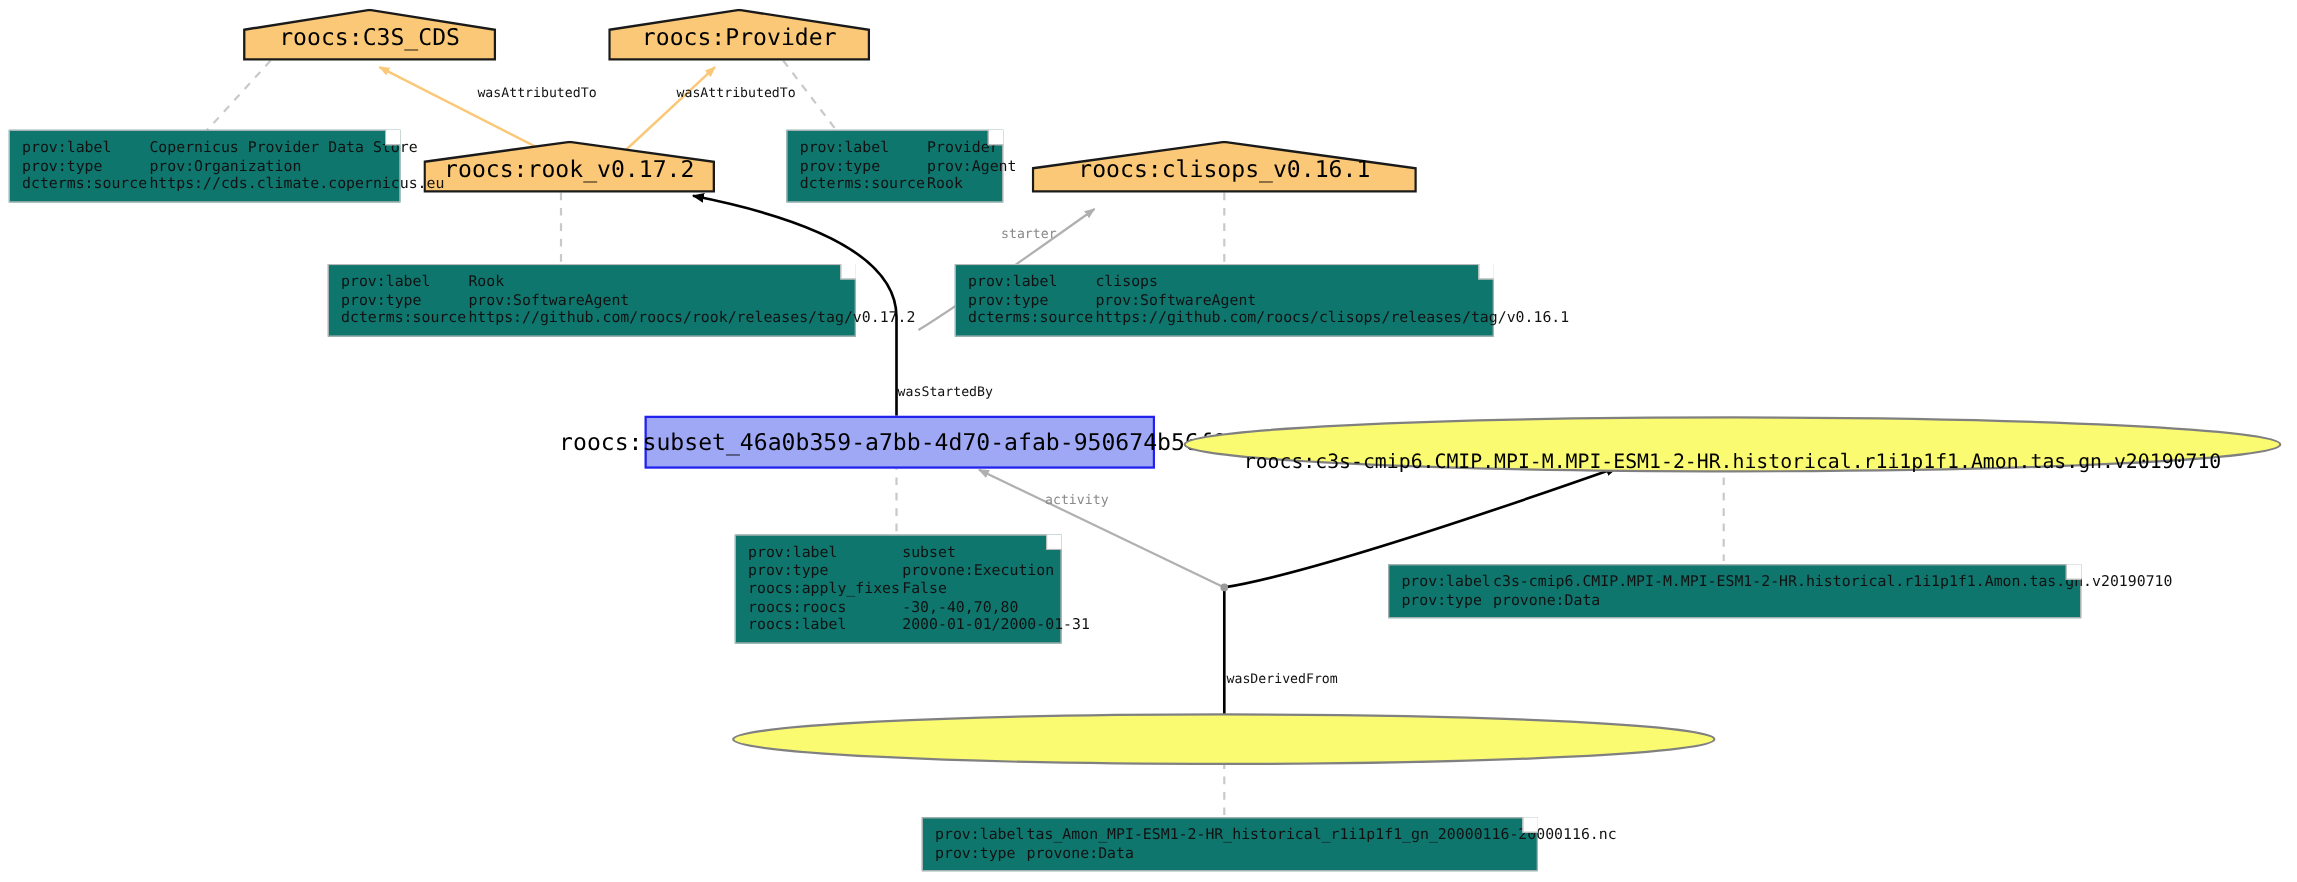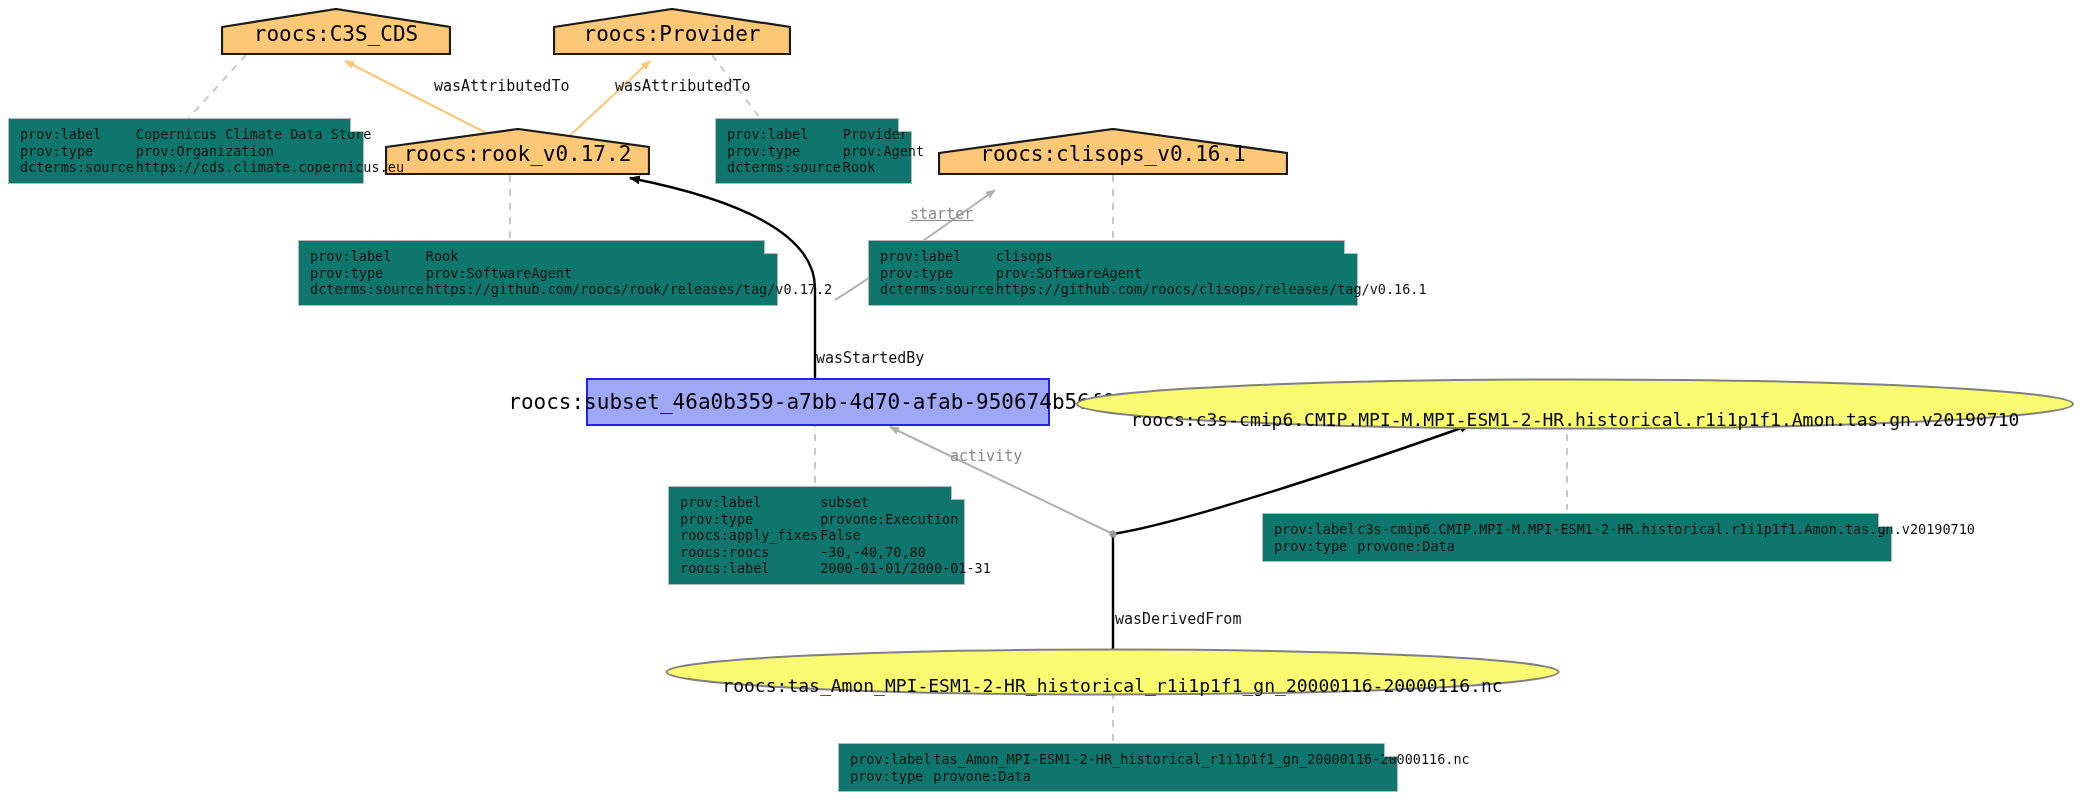--- a/index.html
+++ b/index.html
@@ -52,21 +52,21 @@
   .note table{border-collapse:collapse;}
   .note td{
     font-size:13.5px;line-height:16.5px;color:#111;
     white-space:nowrap;vertical-align:top;padding:0;
   }
   .note td.k{padding-right:0px;}
   .note td.v{padding-left:2px;}
 
   
   .elabel{
-    position:absolute;font-size:15px;color:#111;white-space:nowrap;
+    position:absolute;font-size:12px;color:#111;white-space:nowrap;
   }
   .elabel.gray{color:#8a8a8a;}
 </style>
 </head>
 <body>
 
 <div id="canvas">
 
   <svg class="edges" viewBox="0 0 2088 802" xmlns="http://www.w3.org/2000/svg">
     <defs>
@@ -141,30 +141,29 @@
     <svg class="entity-shape" viewBox="0 0 1000 52" preserveAspectRatio="none">
       <ellipse cx="500" cy="26" rx="498" ry="24.5" fill="#fbfb72" stroke="#808080" stroke-width="2"></ellipse>
     </svg>
     <div class="entity-label">roocs:c3s-cmip6.CMIP.MPI-M.MPI-ESM1-2-HR.historical.r1i1p1f1.Amon.tas.gn.v20190710</div>
   </div>
 
   <div class="node entity" style="left:665px;top:648px;width:895px;height:48px;">
     <svg class="entity-shape" viewBox="0 0 895 48" preserveAspectRatio="none">
       <ellipse cx="447.5" cy="24" rx="446" ry="22.5" fill="#fbfb72" stroke="#808080" stroke-width="2"></ellipse>
     </svg>
-    <div class="entity-label">roocs:tas_Amon_MPI-ESM1-2-HR_historical_r1i1p1f1_gn_20000116-20000116.nc</div>
   </div>
 
   <div class="note" style="left:8px;top:118px;width:356px;">
     <div class="dogear"></div>
     <table>
       <tbody>
           <tr>
             <td class="k">prov:label</td>
-            <td class="v">Copernicus Climate Data Store</td>
+            <td class="v">Copernicus Provider Data Store</td>
           </tr>
       <tr>
             <td class="k">prov:type</td>
             <td class="v">prov:Organization</td>
           </tr>
       <tr>
             <td class="k">dcterms:source</td>
             <td class="v">https://cds.climate.copernicus.eu</td>
           </tr>
     </tbody>
@@ -288,21 +287,21 @@
             <td class="v">provone:Data</td>
           </tr>
     </tbody>
       </table>
   </div>
 
   <div class="elabel" style="left:434px;top:77px;">wasAttributedTo</div>
 
   <div class="elabel" style="left:615px;top:77px;">wasAttributedTo</div>
 
-  <div class="elabel gray" style="left:910px;top:205px;text-decoration:underline;">starter</div>
+  <div class="elabel gray" style="left:910px;top:205px;">starter</div>
 
   <div class="elabel" style="left:816px;top:349px;">wasStartedBy</div>
 
   <div class="elabel gray" style="left:950px;top:447px;">activity</div>
 
   <div class="elabel" style="left:1115px;top:610px;">wasDerivedFrom</div>
 
 </div>
 
 </body></html>

